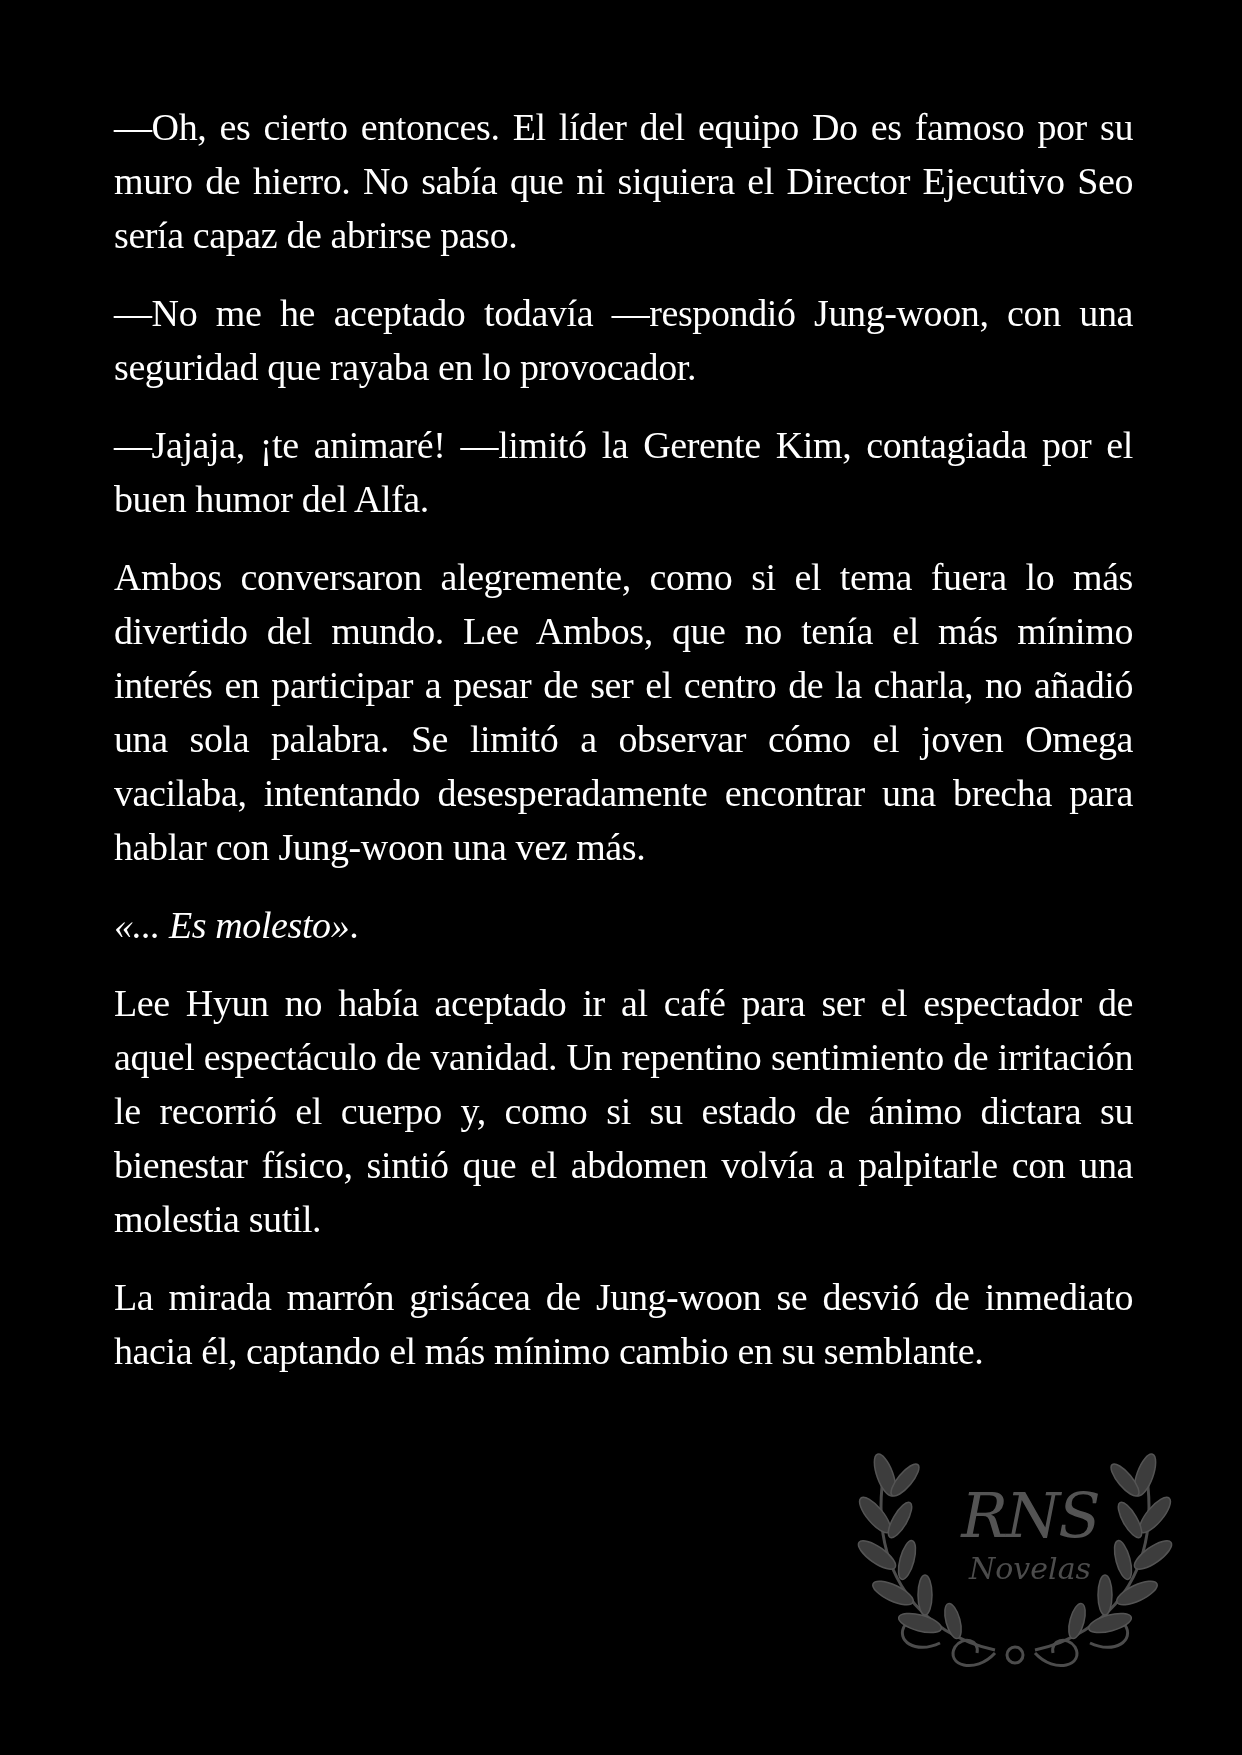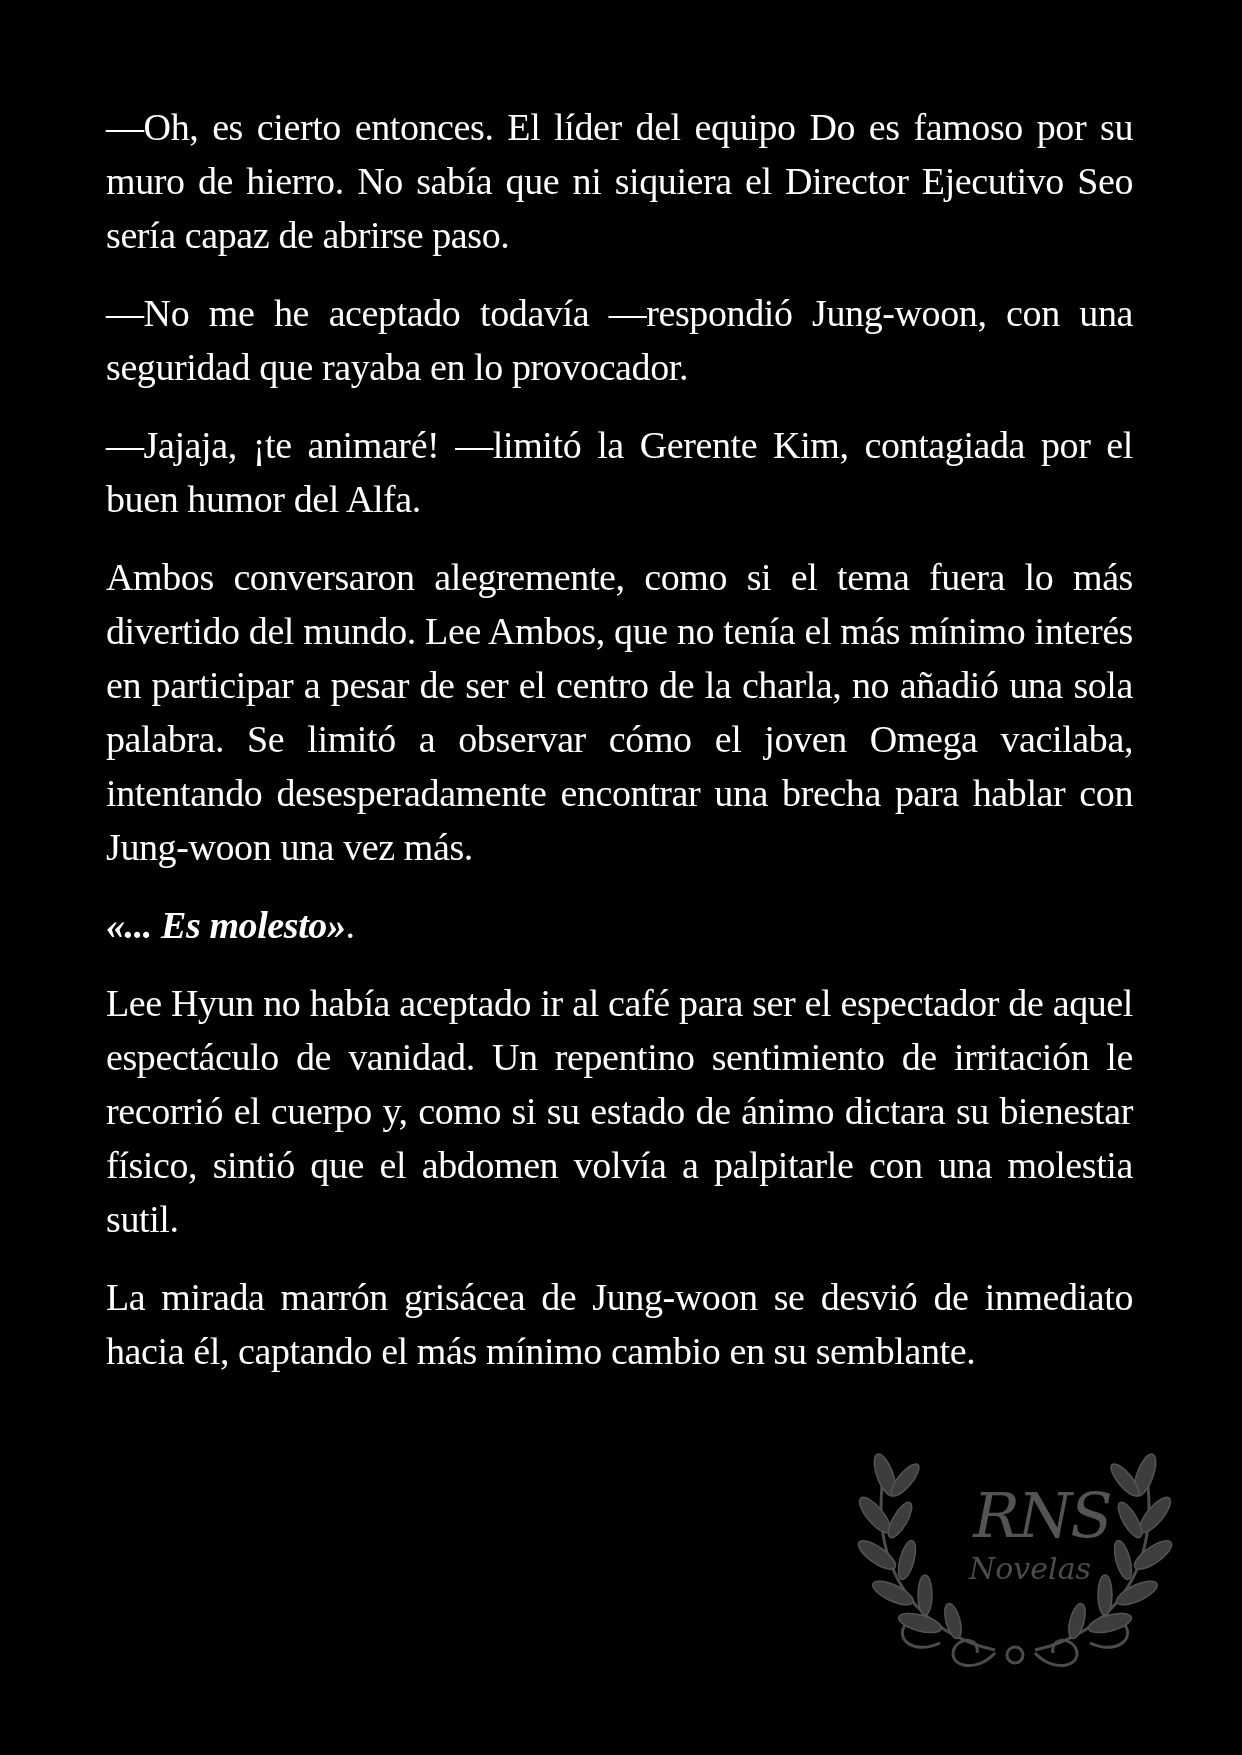--- a/index.html
+++ b/index.html
@@ -19,38 +19,38 @@
     top: 100px;
     width: 1027px;
     color: #ffffff;
     font-family: "Liberation Serif", "DejaVu Serif", serif;
     font-size: 38px;
     line-height: 54px;
     letter-spacing: -0.4px;
     z-index: 2;
   }
   .para {
-    margin: 0 0 24px 0;
+    margin: 0 0 24px 8px;
     text-align: justify;
     hyphens: none;
   }
   .para b { font-weight: normal; }
-  .para i { font-style: italic; font-weight: bold; }
+  .para i { font-style: italic; }
   .watermark {
     position: absolute;
     left: 845px;
     top: 1425px;
     width: 340px;
     height: 265px;
     z-index: 1;
     opacity: 0.55;
   }
   .wm-title {
     position: absolute;
-    left: 112px;
+    left: 100px;
     top: 60px;
     width: 170px;
     text-align: center;
     font-family: "DejaVu Serif", serif;
     font-style: italic;
     font-size: 62px;
     line-height: 62px;
     color: #9a9a9a;
     letter-spacing: -2px;
   }

